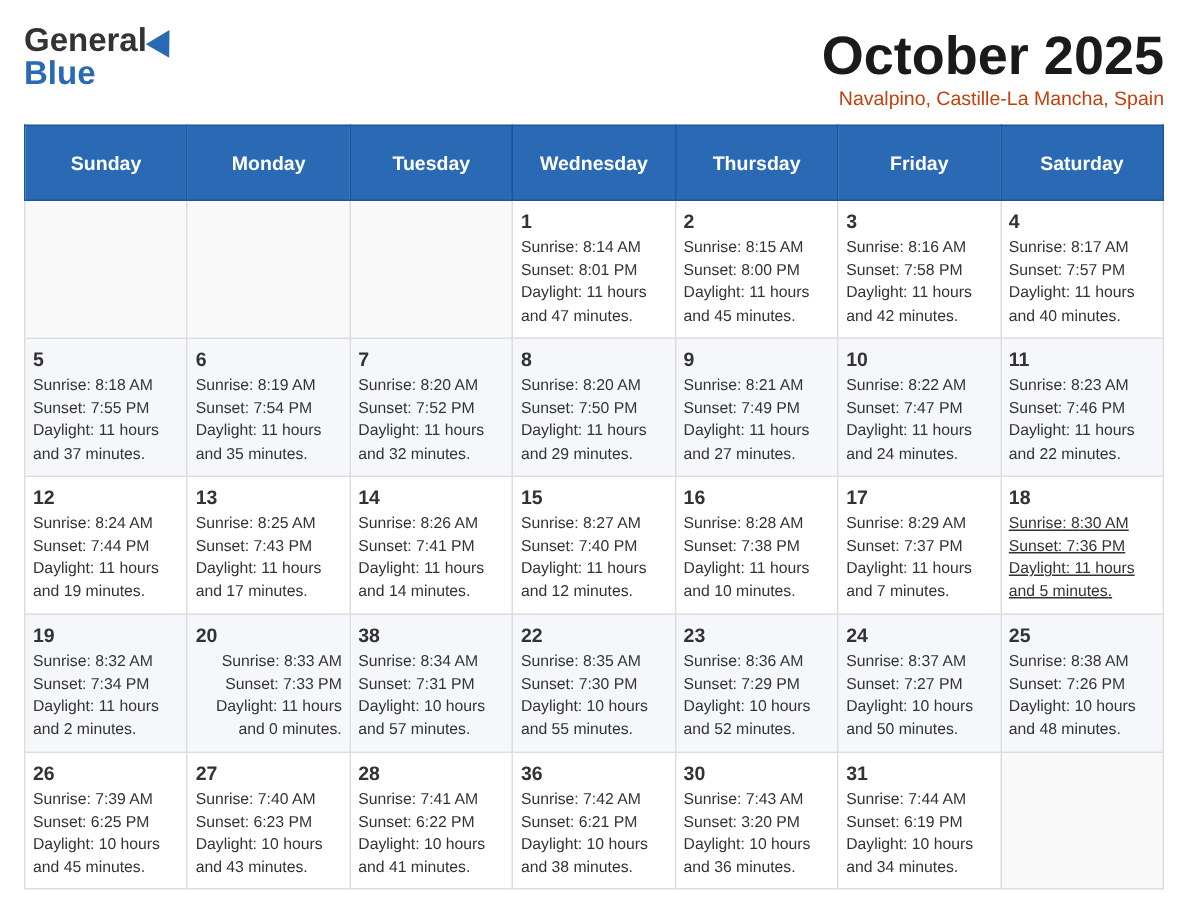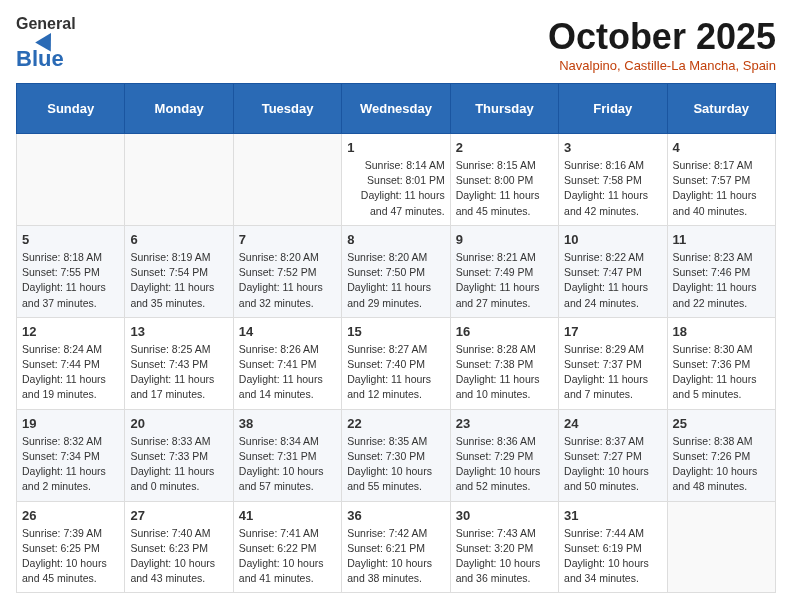--- a/index.html
+++ b/index.html
@@ -17,25 +17,24 @@
       margin-bottom: 10px;
     }
     .logo {
       display: flex;
       flex-direction: column;
       align-items: flex-start;
     }
     .logo-text {
       display: flex;
       align-items: center;
-      font-size: 16px;
+      font-size: 22px;
       font-weight: bold;
       color: #1a1a1a;
       line-height: 1;
-      flex-direction: column;
     }
     .logo-general { color: #333; }
     .logo-blue { color: #2a6ab5; }
     .logo-triangle {
       width: 0;
       height: 0;
       border-left: 9px solid transparent;
       border-right: 9px solid transparent;
       border-bottom: 16px solid #2a6ab5;
       margin-left: 2px;
@@ -130,21 +129,21 @@
         <th>Saturday</th>
       </tr>
   </thead>
   <tbody id="calendar-body">
   <tr>
         <td class="empty-cell"></td>
         <td class="empty-cell"></td>
         <td class="empty-cell"></td>
         <td>
           <span class="day-number">1</span>
-          <div class="day-info" style="white-space: pre-line; text-align: right;">Sunrise: 8:14 AM
+          <div class="day-info" style="white-space: pre-line;">Sunrise: 8:14 AM
 Sunset: 8:01 PM
 Daylight: 11 hours
 and 47 minutes.</div>
         </td>
         <td>
           <span class="day-number">2</span>
           <div class="day-info" style="white-space: pre-line;">Sunrise: 8:15 AM
 Sunset: 8:00 PM
 Daylight: 11 hours
 and 45 minutes.</div>
@@ -253,37 +252,37 @@
         </td>
         <td>
           <span class="day-number">17</span>
           <div class="day-info" style="white-space: pre-line;">Sunrise: 8:29 AM
 Sunset: 7:37 PM
 Daylight: 11 hours
 and 7 minutes.</div>
         </td>
         <td>
           <span class="day-number">18</span>
-          <div class="day-info" style="white-space: pre-line;">Sunrise: 8:30 AM
+          <div class="day-info" style="white-space: pre-line; text-decoration: underline;">Sunrise: 8:30 AM
 Sunset: 7:36 PM
 Daylight: 11 hours
 and 5 minutes.</div>
         </td>
       </tr>
       <tr>
         <td>
           <span class="day-number">19</span>
           <div class="day-info" style="white-space: pre-line;">Sunrise: 8:32 AM
 Sunset: 7:34 PM
 Daylight: 11 hours
 and 2 minutes.</div>
         </td>
         <td>
           <span class="day-number">20</span>
-          <div class="day-info" style="white-space: pre-line;">Sunrise: 8:33 AM
+          <div class="day-info" style="white-space: pre-line; text-align: right;">Sunrise: 8:33 AM
 Sunset: 7:33 PM
 Daylight: 11 hours
 and 0 minutes.</div>
         </td>
         <td>
           <span class="day-number">38</span>
           <div class="day-info" style="white-space: pre-line;">Sunrise: 8:34 AM
 Sunset: 7:31 PM
 Daylight: 10 hours
 and 57 minutes.</div>
@@ -326,21 +325,21 @@
 and 45 minutes.</div>
         </td>
         <td>
           <span class="day-number">27</span>
           <div class="day-info" style="white-space: pre-line;">Sunrise: 7:40 AM
 Sunset: 6:23 PM
 Daylight: 10 hours
 and 43 minutes.</div>
         </td>
         <td>
-          <span class="day-number">41</span>
+          <span class="day-number">28</span>
           <div class="day-info" style="white-space: pre-line;">Sunrise: 7:41 AM
 Sunset: 6:22 PM
 Daylight: 10 hours
 and 41 minutes.</div>
         </td>
         <td>
           <span class="day-number">36</span>
           <div class="day-info" style="white-space: pre-line;">Sunrise: 7:42 AM
 Sunset: 6:21 PM
 Daylight: 10 hours

